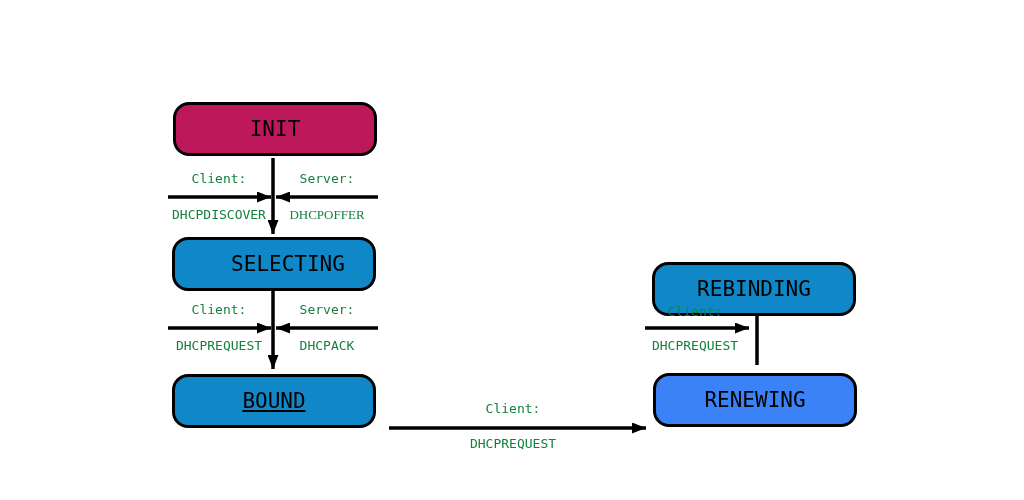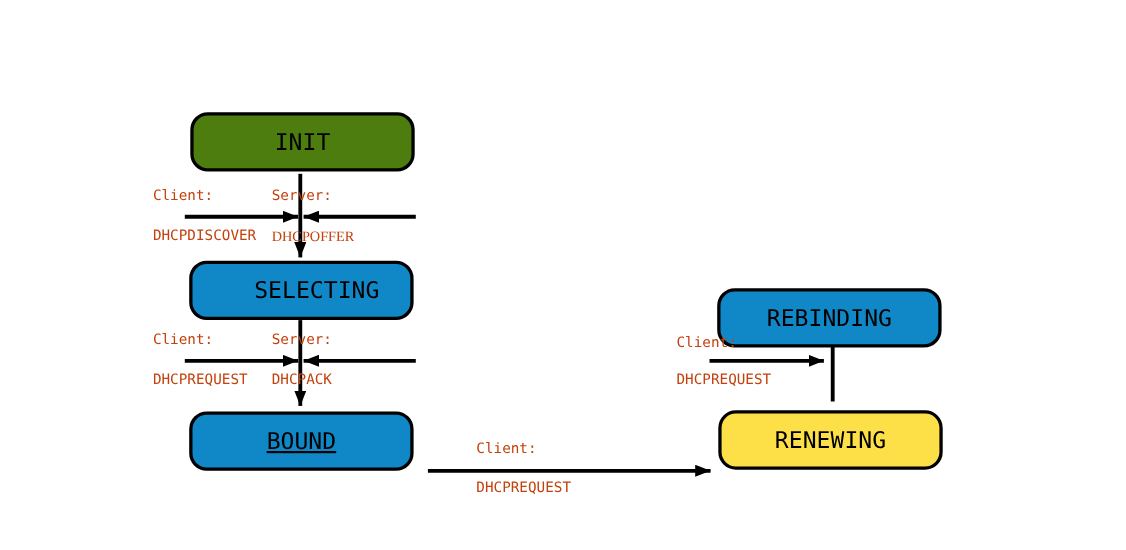--- a/index.html
+++ b/index.html
@@ -34,22 +34,22 @@
   .state-init      { left: 173px; top: 102px; }
   .state-selecting { left: 172px; top: 237px; padding-left: 28px; }
   .state-bound     { left: 172px; top: 374px; text-decoration: underline; }
   .state-rebinding { left: 652px; top: 250px; margin-top: 12px; }
   .state-renewing  { left: 653px; top: 373px; }
   .lbl {
     position: absolute;
     width: 160px;
     font-size: 13px;
     line-height: 15px;
-    color: #c2410c;
-    text-align: left;
+    color: #15803d;
+    text-align: center;
     white-space: nowrap;
   }
   
   .t1-client-role { left: 139px; top: 171px; }
   .t1-server-role { left: 247px; top: 171px; }
   .t1-client-msg  { left: 139px; top: 207px; }
   .t1-server-msg  { left: 247px; top: 207px; font-family: Liberation Serif, serif; }
   
   .t2-client-role { left: 139px; top: 302px; }
   .t2-server-role { left: 247px; top: 302px; }
@@ -86,25 +86,25 @@
 
     <line x1="378" y1="328" x2="276" y2="328" stroke="#000000" stroke-width="3.5" marker-end="url(#ah)"></line>
 
     <line x1="389" y1="428" x2="646" y2="428" stroke="#000000" stroke-width="3.5" marker-end="url(#ah)"></line>
 
     <line x1="645" y1="328" x2="749" y2="328" stroke="#000000" stroke-width="3.5" marker-end="url(#ah)"></line>
 
     <line x1="757" y1="365" x2="757" y2="297" stroke="#000000" stroke-width="3.5" marker-end="url(#ah)"></line>
   </svg>
 
-  <div class="state state-init" style="background: #4d7c0f; border-color: rgb(0, 0, 0);">INIT</div>
+  <div class="state state-init" style="background: #be185d; border-color: rgb(0, 0, 0);">INIT</div>
   <div class="state state-selecting" style="background: rgb(16, 136, 200); border-color: rgb(0, 0, 0);">SELECTING</div>
   <div class="state state-bound" style="background: rgb(16, 136, 200); border-color: rgb(0, 0, 0);">BOUND</div>
   <div class="state state-rebinding" style="background: rgb(16, 136, 200); border-color: rgb(0, 0, 0);">REBINDING</div>
-  <div class="state state-renewing" style="background: #fde047; border-color: rgb(0, 0, 0);">RENEWING</div>
+  <div class="state state-renewing" style="background: #3b82f6; border-color: rgb(0, 0, 0);">RENEWING</div>
 
   <div class="lbl t1-client-role">Client:</div>
   <div class="lbl t1-server-role">Server:</div>
   <div class="lbl t1-client-msg">DHCPDISCOVER</div>
   <div class="lbl t1-server-msg">DHCPOFFER</div>
 
   <div class="lbl t2-client-role">Client:</div>
   <div class="lbl t2-server-role">Server:</div>
   <div class="lbl t2-client-msg">DHCPREQUEST</div>
   <div class="lbl t2-server-msg">DHCPACK</div>

